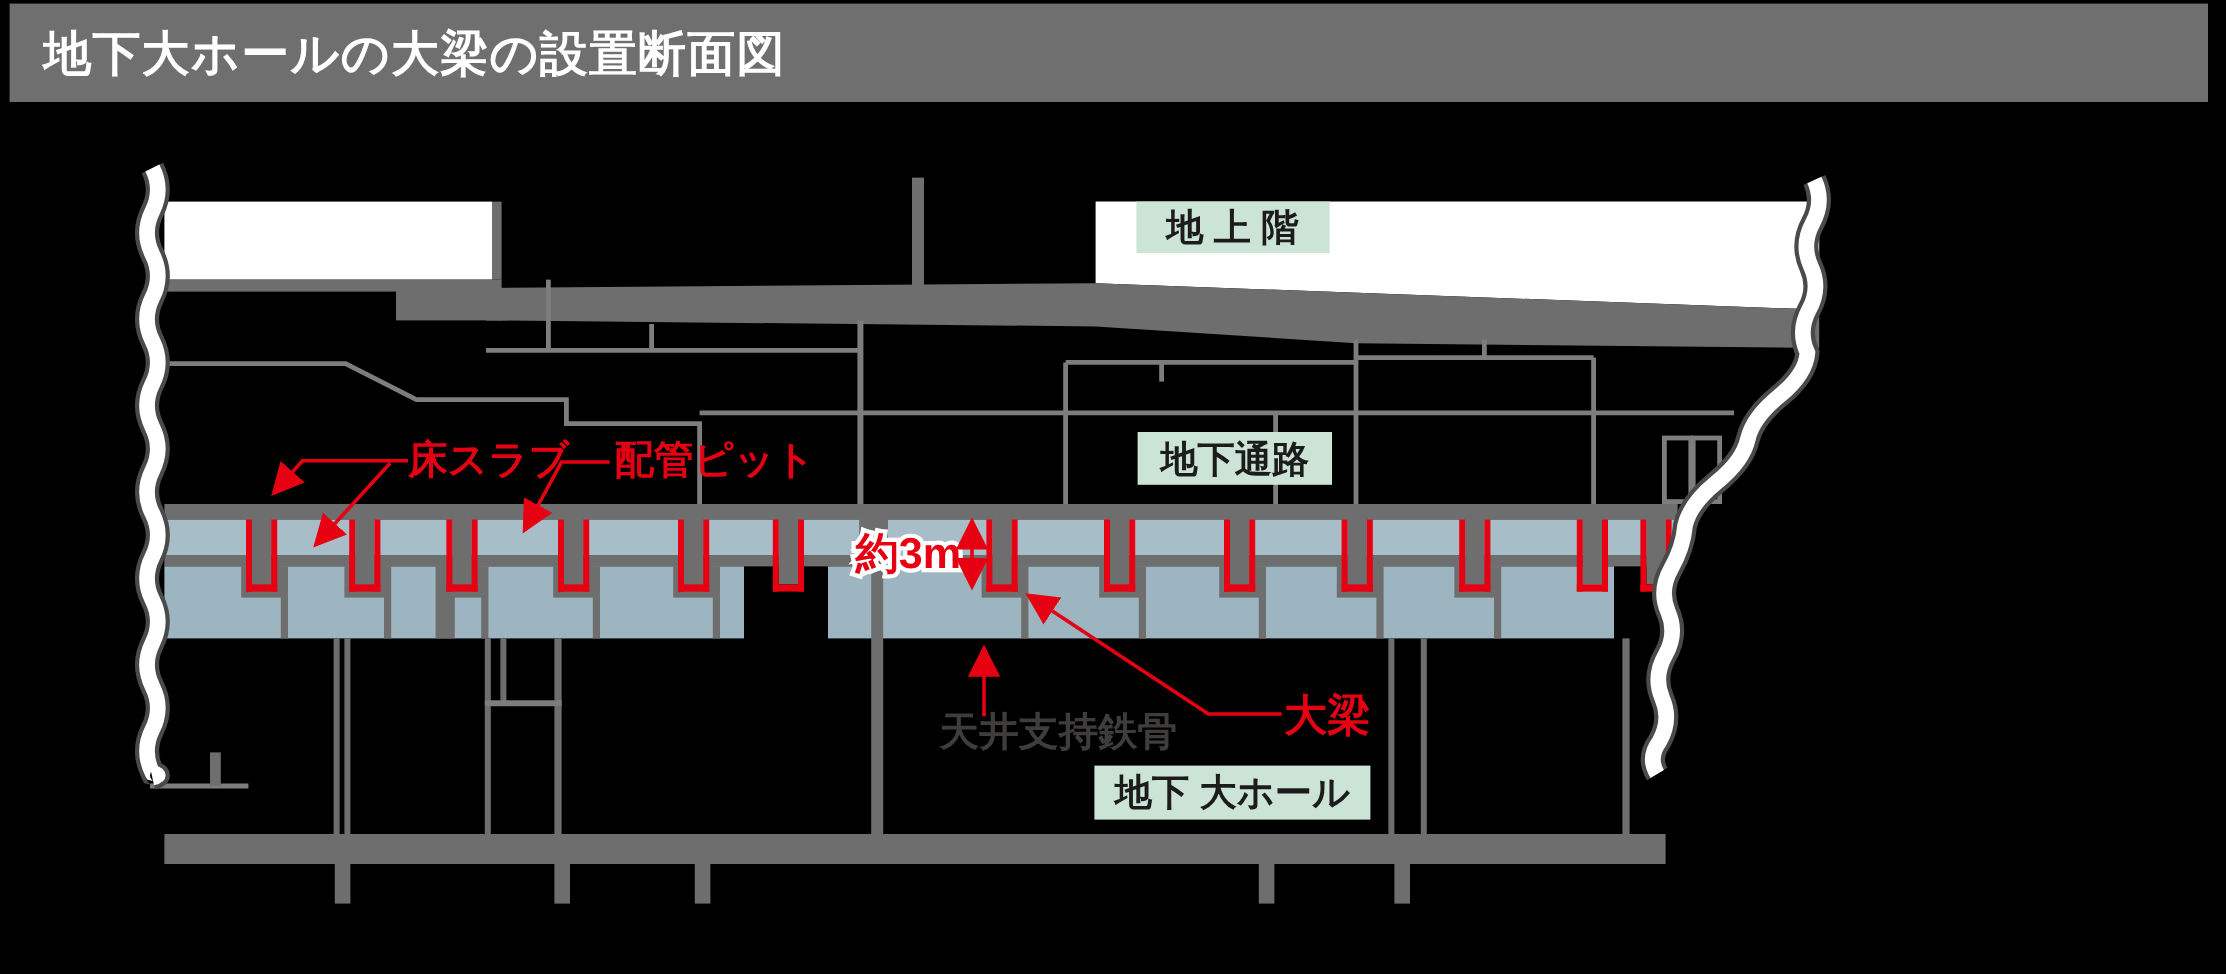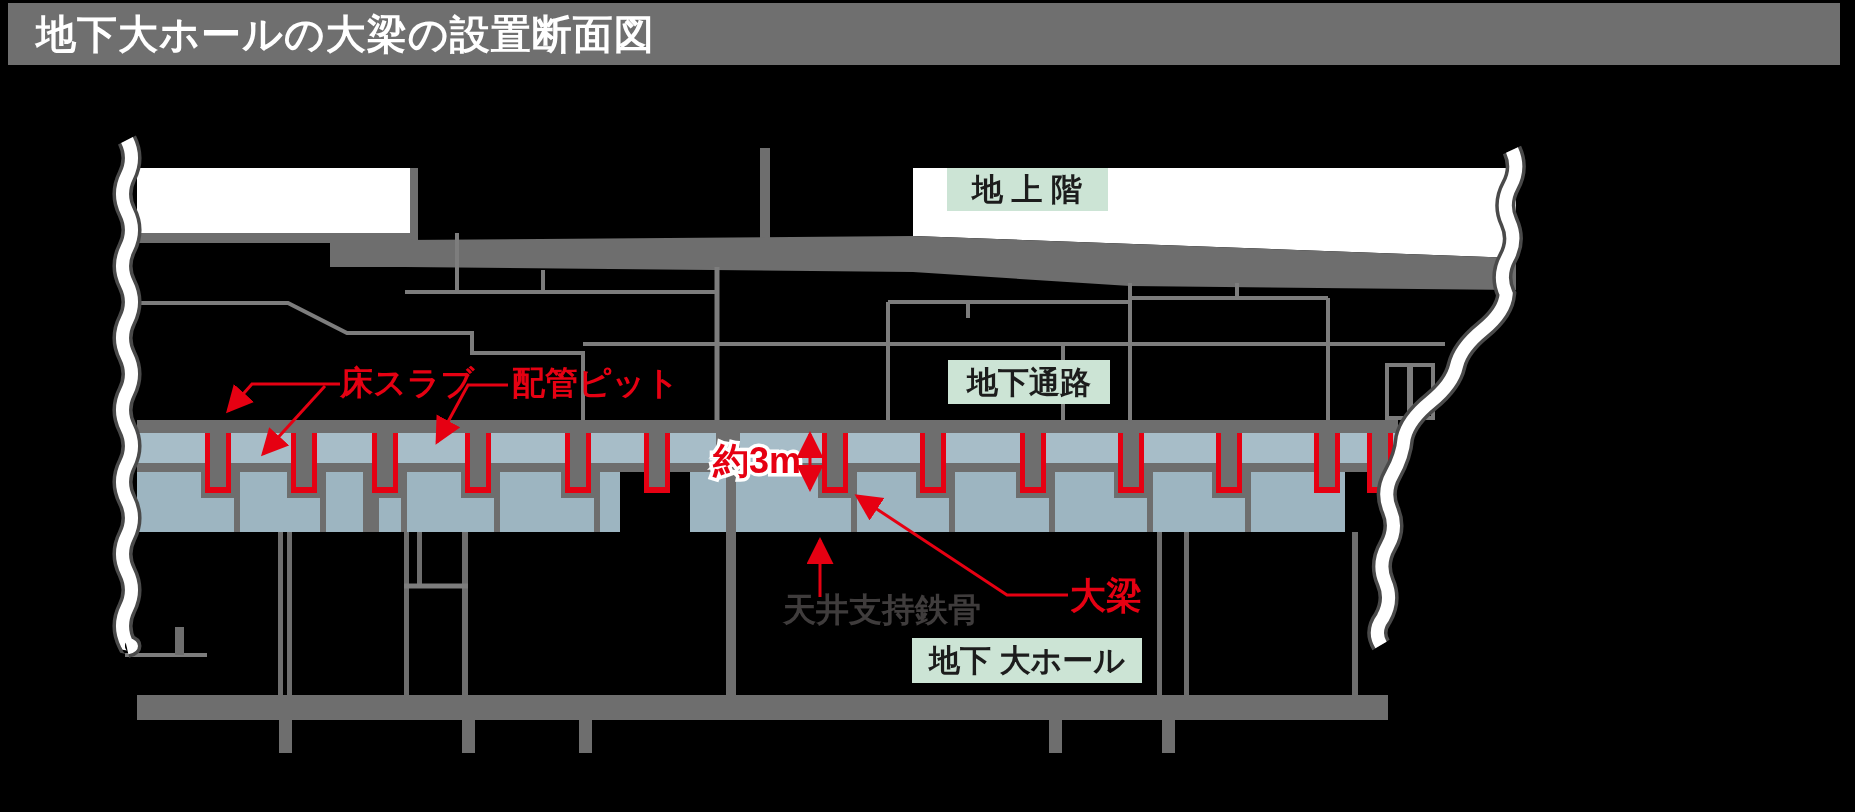--- a/index.html
+++ b/index.html
@@ -1,18 +1,18 @@
 <!DOCTYPE html>
 <html style="--titlebar-bg: #6f6f6f; --structure: #6e6e6e; --line: #7d7d7d; --pit-blue: #a7bdc8; --panel-blue: #9db5c1; --red: #e60012; --label-green: #cce4d5; --dark-text: #1c1c1c; --gray-text: #3f3c3c; --white: #ffffff;"><head>
 <meta charset="utf-8">
 <style>
   html,body{margin:0;padding:0;background:#000;}
   body{width:1855px;height:812px;position:relative;overflow:hidden;
        font-family:"Liberation Sans","DejaVu Sans",sans-serif;}
-  .title-bar{position:absolute;left:8px;top:3px;width:1832px;height:62px;
+  .title-bar{position:absolute;left:8px;top:3px;width:1832px;height:82px;
        background:var(--titlebar-bg);display:flex;align-items:center;}
   .title-bar span{color:var(--white);font-size:40px;font-weight:bold;
        padding-left:28px;letter-spacing:1px;}
   svg{position:absolute;left:0;top:0;}
   .struct{fill:var(--structure);}
   .whitearea{fill:var(--white);}
   .thin{stroke:var(--line);stroke-width:4;fill:none;}
   .thin5{stroke:var(--line);stroke-width:5;fill:none;}
   .pit{fill:var(--pit-blue);}
   .panel{fill:var(--panel-blue);}

